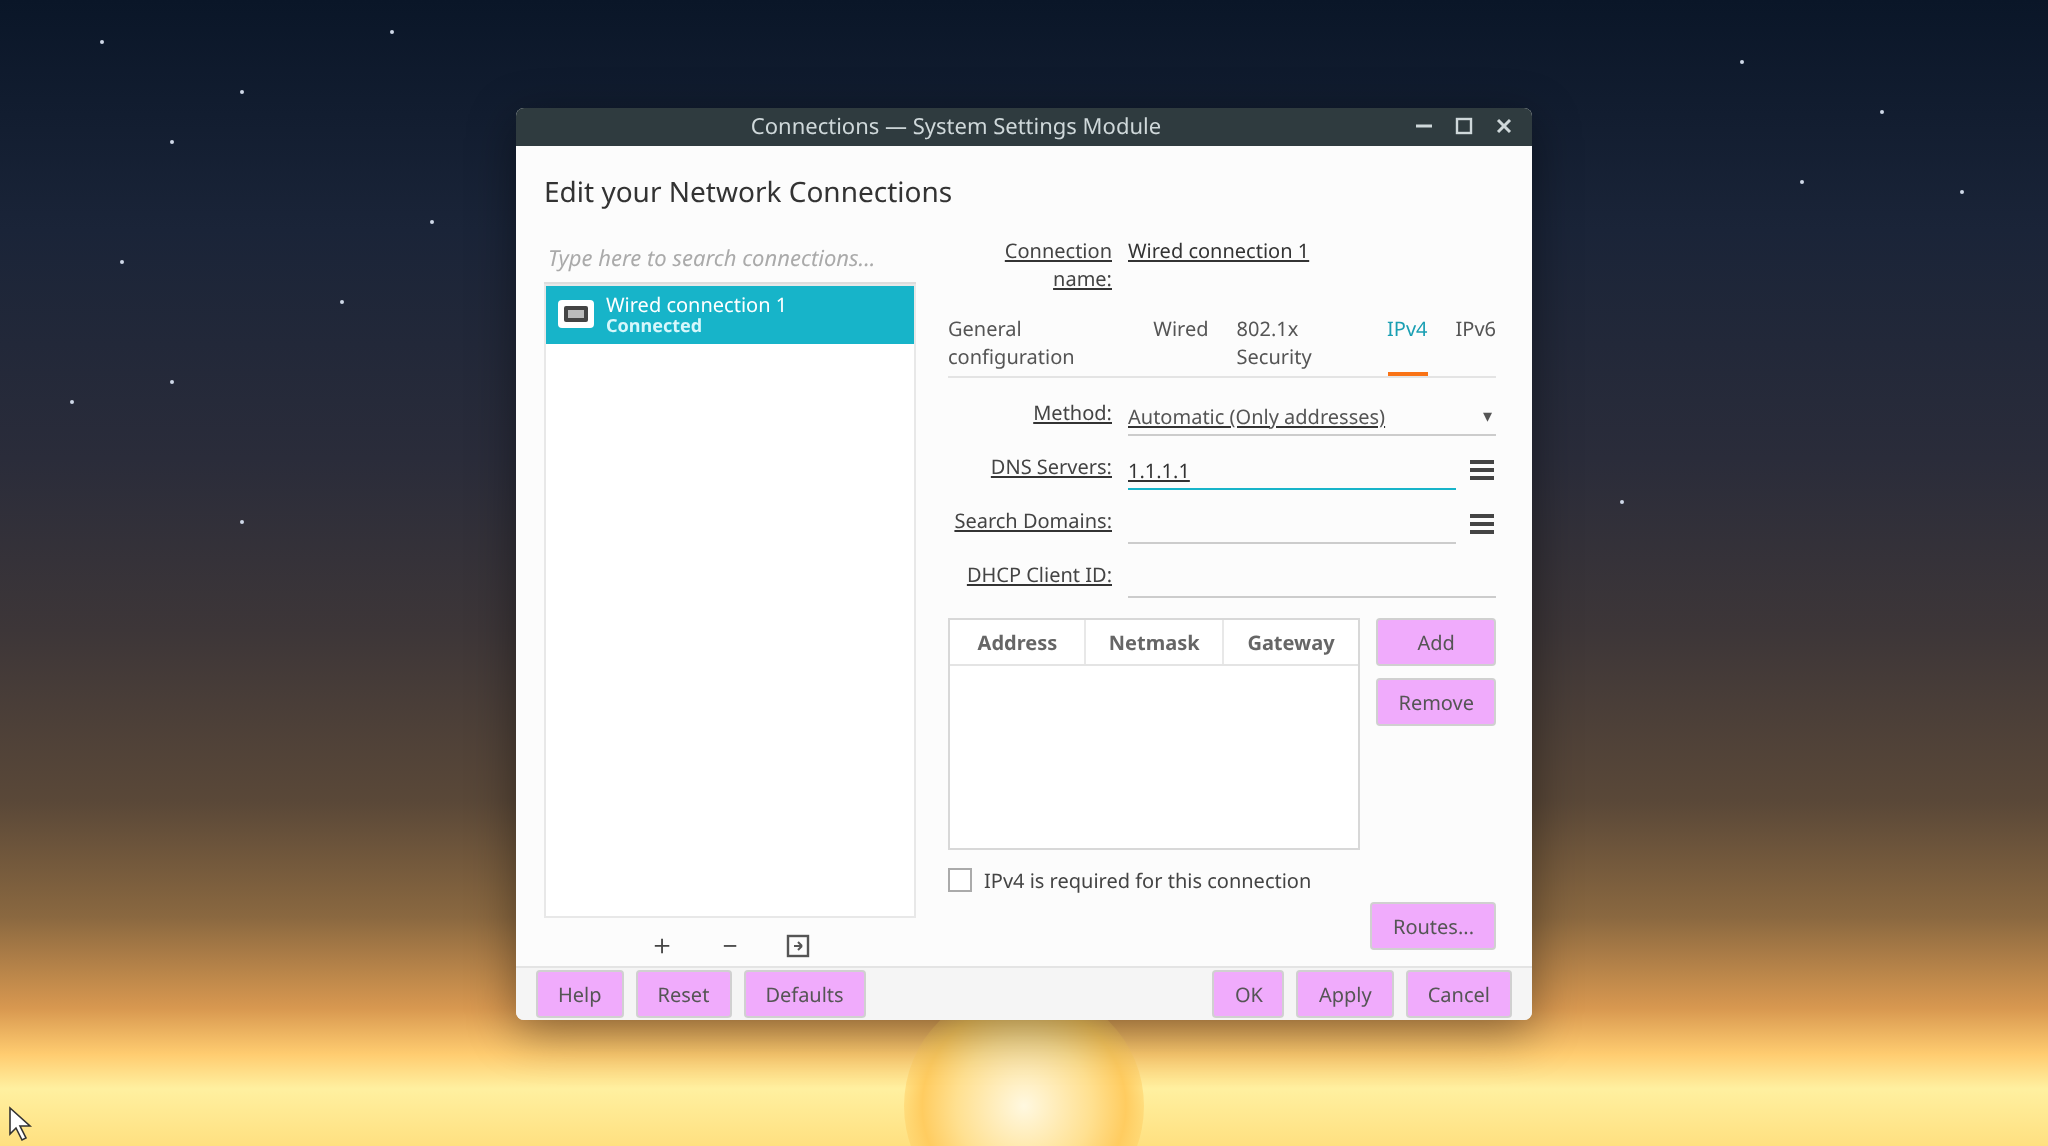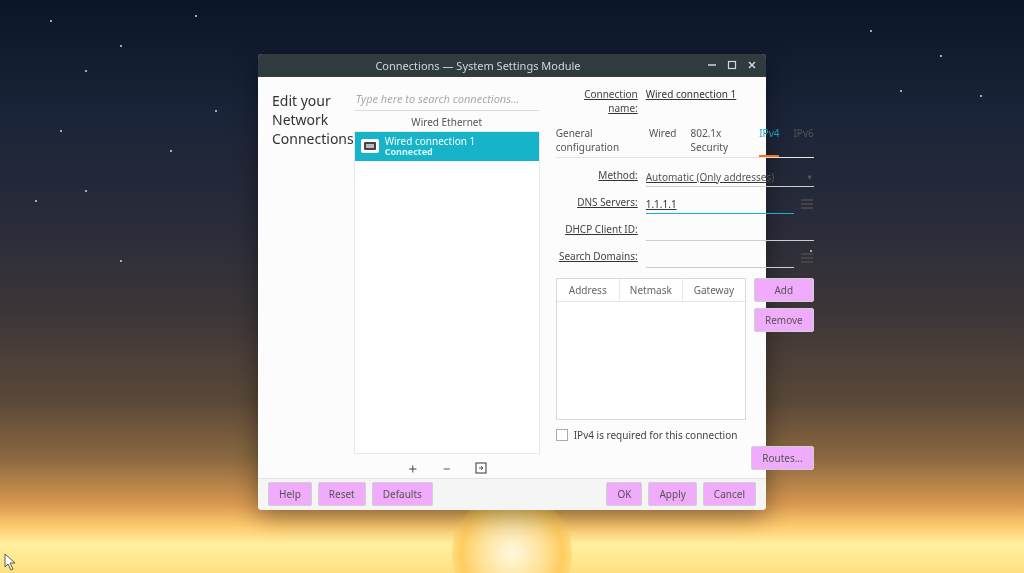--- a/index.html
+++ b/index.html
@@ -33,21 +33,21 @@
     display: flex; flex-direction: column; font-size: 11px; color: #333;
   }
   .titlebar {
     height: 24px; background: #2f3b3f; color:#cfd8da; display:flex; align-items:center;
     border-radius:4px 4px 0 0; font-size:11px;
   }
   .titlebar .title { flex:1; text-align:center; }
   .titlebar .btns { display:flex; gap:8px; padding:0 8px; }
   .tbtn { width:12px; height:12px; display:flex; align-items:center; justify-content:center; cursor:pointer; color:#cfd8da; }
 
-  .content { flex:1; background:#fcfcfc; display:flex; flex-direction:row; padding:10px 0 0 14px; }
+  .content { flex:1; background:#fcfcfc; display:flex; flex-direction:column; padding:10px 18px 0 14px; }
   .heading { font-size:14px; color:#333; padding:4px 0 12px 0; }
 
   .split { flex:1; display:flex; gap:16px; min-height:0; }
   .left { width:186px; display:flex; flex-direction:column; }
   .right { flex:1; display:flex; flex-direction:column; min-width:0; }
 
   .search { width:100%; border:none; border-bottom:1px solid #ddd; background:transparent; padding:4px 2px; font-size:11px; color:#888; outline:none; }
   .search::placeholder{color:#aaa;font-style:italic;}
   .ltitle { text-align:center; font-size:10px; color:#555; padding:4px 0 2px 0; }
   .conn-list { flex:1; border:1px solid #e8e8e8; background:#fff; }
@@ -71,21 +71,21 @@
   .selwrap { flex:1; position:relative; display:flex; }
   .selwrap .caret { position:absolute; right:2px; top:2px; font-size:9px; color:#555; pointer-events:none; }
 
   .inp { flex:1; border:none; border-bottom:1px solid #17b4c9; background:transparent; font-size:10px; padding:2px 0; outline:none; color:#333; }
   .inp.plain { border-bottom:1px solid #ccc; }
   .inpwrap { flex:1; display:flex; align-items:center; gap:6px; }
   .menuicon { width:14px; height:14px; display:flex; flex-direction:column; justify-content:center; gap:2px; cursor:pointer; padding:0 1px; }
   .menuicon span { height:2px; background:#444; }
 
   .tablewrap { display:flex; gap:8px; margin-top:2px; }
-  .addr-table { flex:1; border:1px solid #d8d8d8; background:#fff; height:142px; }
+  .addr-table { flex:1; border:1px solid #d8d8d8; background:#fff; height:116px;font-weight:bold; }
   .addr-head { display:flex; border-bottom:1px solid #e4e4e4; }
   .addr-head div { flex:1; text-align:center; font-size:10px; color:#666; padding:4px 0; border-right:1px solid #e8e8e8; }
   .addr-head div:last-child{border-right:none;}
   .side-btns { display:flex; flex-direction:column; gap:6px; }
   .btn { border:1px solid #d0d0d0; background:#f0abfc; color:#555; font-size:10px; padding:4px 10px; border-radius:2px; cursor:pointer; }
 
   .chkrow { display:flex; align-items:center; gap:6px; margin-top:8px; font-size:10px; color:#444; }
   .chk { width:12px; height:12px; border:1px solid #aaa; background:#fff; }
 
   .routes-row { display:flex; justify-content:flex-end; margin-top:auto; padding:4px 0 8px 0; }
@@ -139,21 +139,20 @@
       </div>
     </div>
   </div>
 
   <div class="content">
     <div class="heading">Edit your Network Connections</div>
     <div class="split">
 
       <div class="left">
         <input class="search" placeholder="Type here to search connections..." style="">
-        <div class="ltitle">Wired Ethernet</div>
         <div class="conn-list">
           <div class="conn-item">
             <div class="ic">
               <svg width="14" height="10">
                   <rect x="1" y="1" width="12" height="8" rx="1" fill="#444"></rect>
                   <rect x="3" y="3" width="8" height="4" fill="#bbb"></rect>
                 </svg>
             </div>
             <div class="txt">
               <div class="name">Wired connection 1</div>
@@ -203,34 +202,34 @@
             <input class="inp" value="1.1.1.1" style="">
             <div class="menuicon">
                 <span></span>
                 <span></span>
                 <span></span>
               </div>
           </div>
         </div>
 
         <div class="formrow">
-          <div class="lbl">DHCP Client ID:</div>
-          <input class="inp plain" style="border-bottom: 1px solid rgb(204, 204, 204);" value="">
-        </div>
-
-        <div class="formrow">
           <div class="lbl">Search Domains:</div>
           <div class="inpwrap">
             <input class="inp plain" value="" style="">
             <div class="menuicon">
                 <span></span>
                 <span></span>
                 <span></span>
               </div>
           </div>
+        </div>
+
+        <div class="formrow">
+          <div class="lbl">DHCP Client ID:</div>
+          <input class="inp plain" style="border-bottom: 1px solid rgb(204, 204, 204);" value="">
         </div>
 
         <div class="tablewrap">
           <div class="addr-table">
             <div class="addr-head">
               <div>Address</div>
               <div>Netmask</div>
               <div>Gateway</div>
             </div>
           </div>

